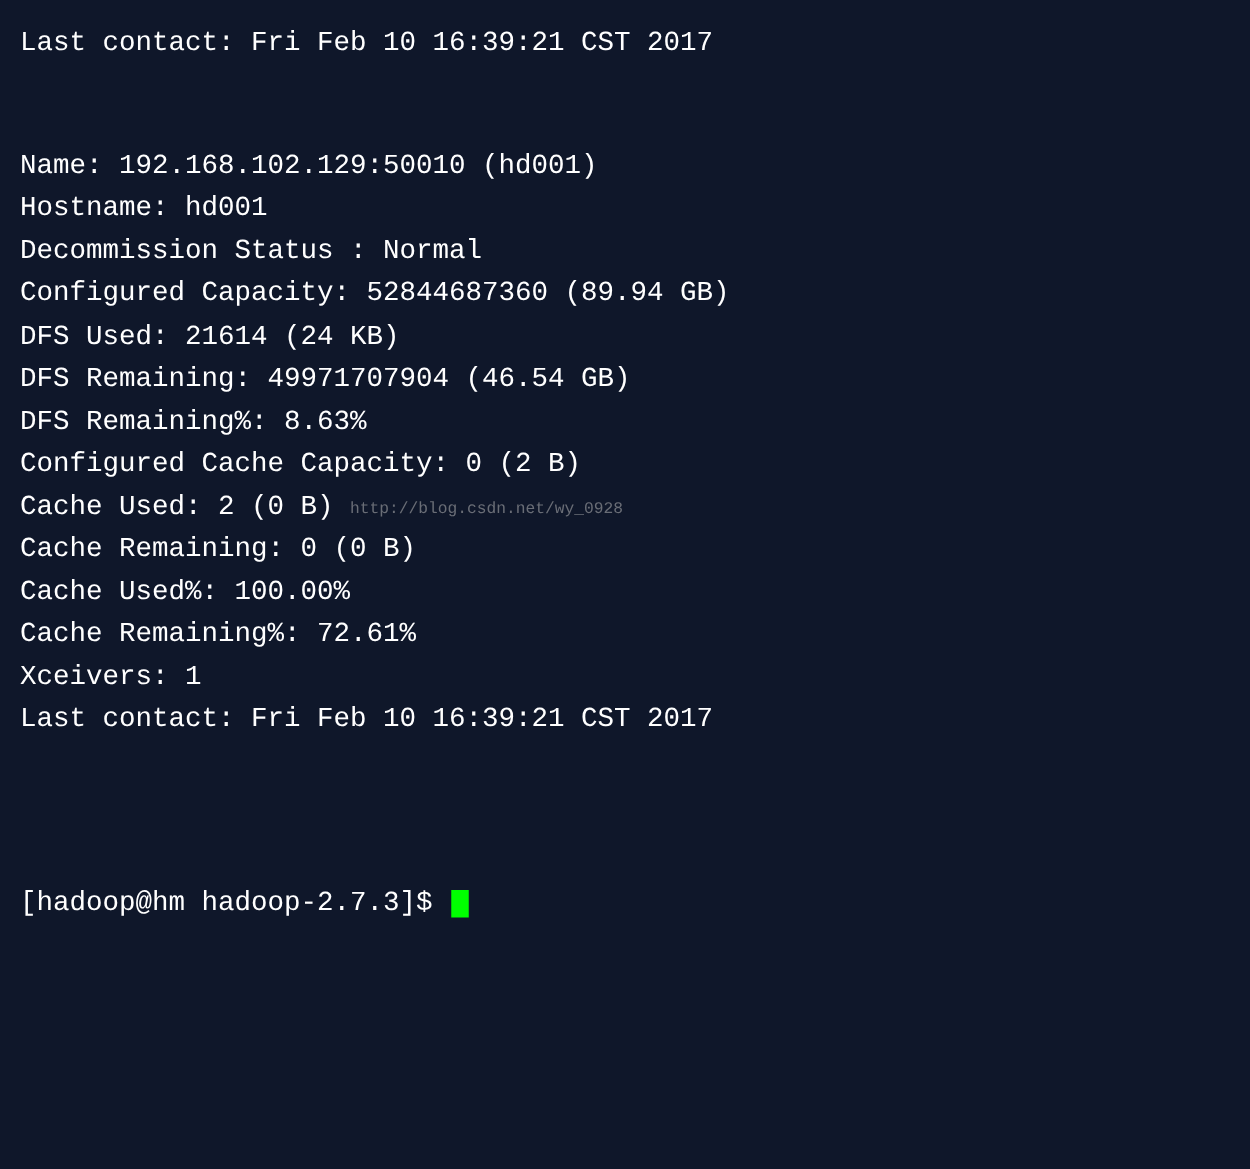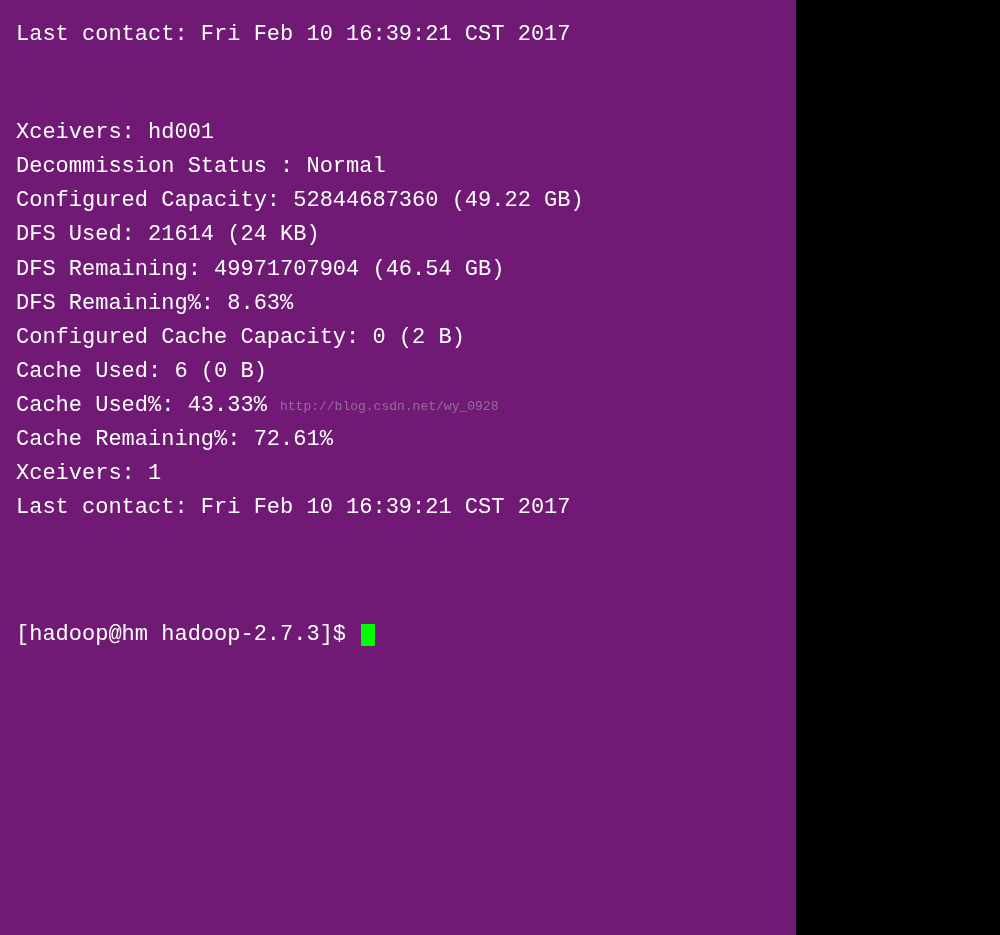--- a/index.html
+++ b/index.html
@@ -12,23 +12,23 @@
       background-color: #000000;
       width: 1000px;
       height: 935px;
       overflow: hidden;
       font-family: 'Courier New', Courier, monospace;
       font-size: 22px;
       color: #ffffff;
     }
 
     .terminal {
-      width: 796px;
+      width: 1000px;
       height: 935px;
-      background-color: #701a75;
+      background-color: #0f172a;
       padding: 18px 16px 16px 16px;
       position: relative;
     }
 
     .terminal-line {
       line-height: 1.55;
       white-space: pre;
       color: #ffffff;
     }
 
@@ -44,21 +44,21 @@
       position: absolute;
       top: 399px;
       left: 280px;
       font-size: 13px;
       color: rgba(180, 180, 180, 0.55);
       font-family: Liberation Mono, monospace;
       pointer-events: none;
     }
 
     .prompt-line {
-      margin-top: 24px;
+      margin-top: 44px;
       display: flex;
       align-items: center;
       gap: 0;
     }
 
     .cursor-block {
       display: inline-block;
       width: 14px;
       height: 22px;
       background-color: #00ff00;
@@ -68,29 +68,31 @@
   </style>
 </head>
 <body>
 
 <div class="terminal">
 
   <div class="terminal-line header-line">Last contact: Fri Feb 10 16:39:21 CST 2017</div>
 
   <div class="blank-line"></div>
 
-  <div class="terminal-line">Xceivers: hd001</div>
+  <div class="terminal-line">Name: 192.168.102.129:50010 (hd001)</div>
+  <div class="terminal-line">Hostname: hd001</div>
   <div class="terminal-line">Decommission Status : Normal</div>
-  <div class="terminal-line">Configured Capacity: 52844687360 (49.22 GB)</div>
+  <div class="terminal-line">Configured Capacity: 52844687360 (89.94 GB)</div>
   <div class="terminal-line">DFS Used: 21614 (24 KB)</div>
   <div class="terminal-line">DFS Remaining: 49971707904 (46.54 GB)</div>
   <div class="terminal-line">DFS Remaining%: 8.63%</div>
   <div class="terminal-line">Configured Cache Capacity: 0 (2 B)</div>
-  <div class="terminal-line">Cache Used: 6 (0 B)</div>
-  <div class="terminal-line">Cache Used%: 43.33%</div>
+  <div class="terminal-line">Cache Used: 2 (0 B)</div>
+  <div class="terminal-line">Cache Remaining: 0 (0 B)</div>
+  <div class="terminal-line">Cache Used%: 100.00%</div>
   <div class="terminal-line">Cache Remaining%: 72.61%</div>
   <div class="terminal-line">Xceivers: 1</div>
   <div class="terminal-line">Last contact: Fri Feb 10 16:39:21 CST 2017</div>
 
   <div class="blank-line"></div>
   <div class="blank-line"></div>
 
   <div class="prompt-line">
     <span class="terminal-line">[hadoop@hm hadoop-2.7.3]$ </span>
     <span class="cursor-block"></span>

